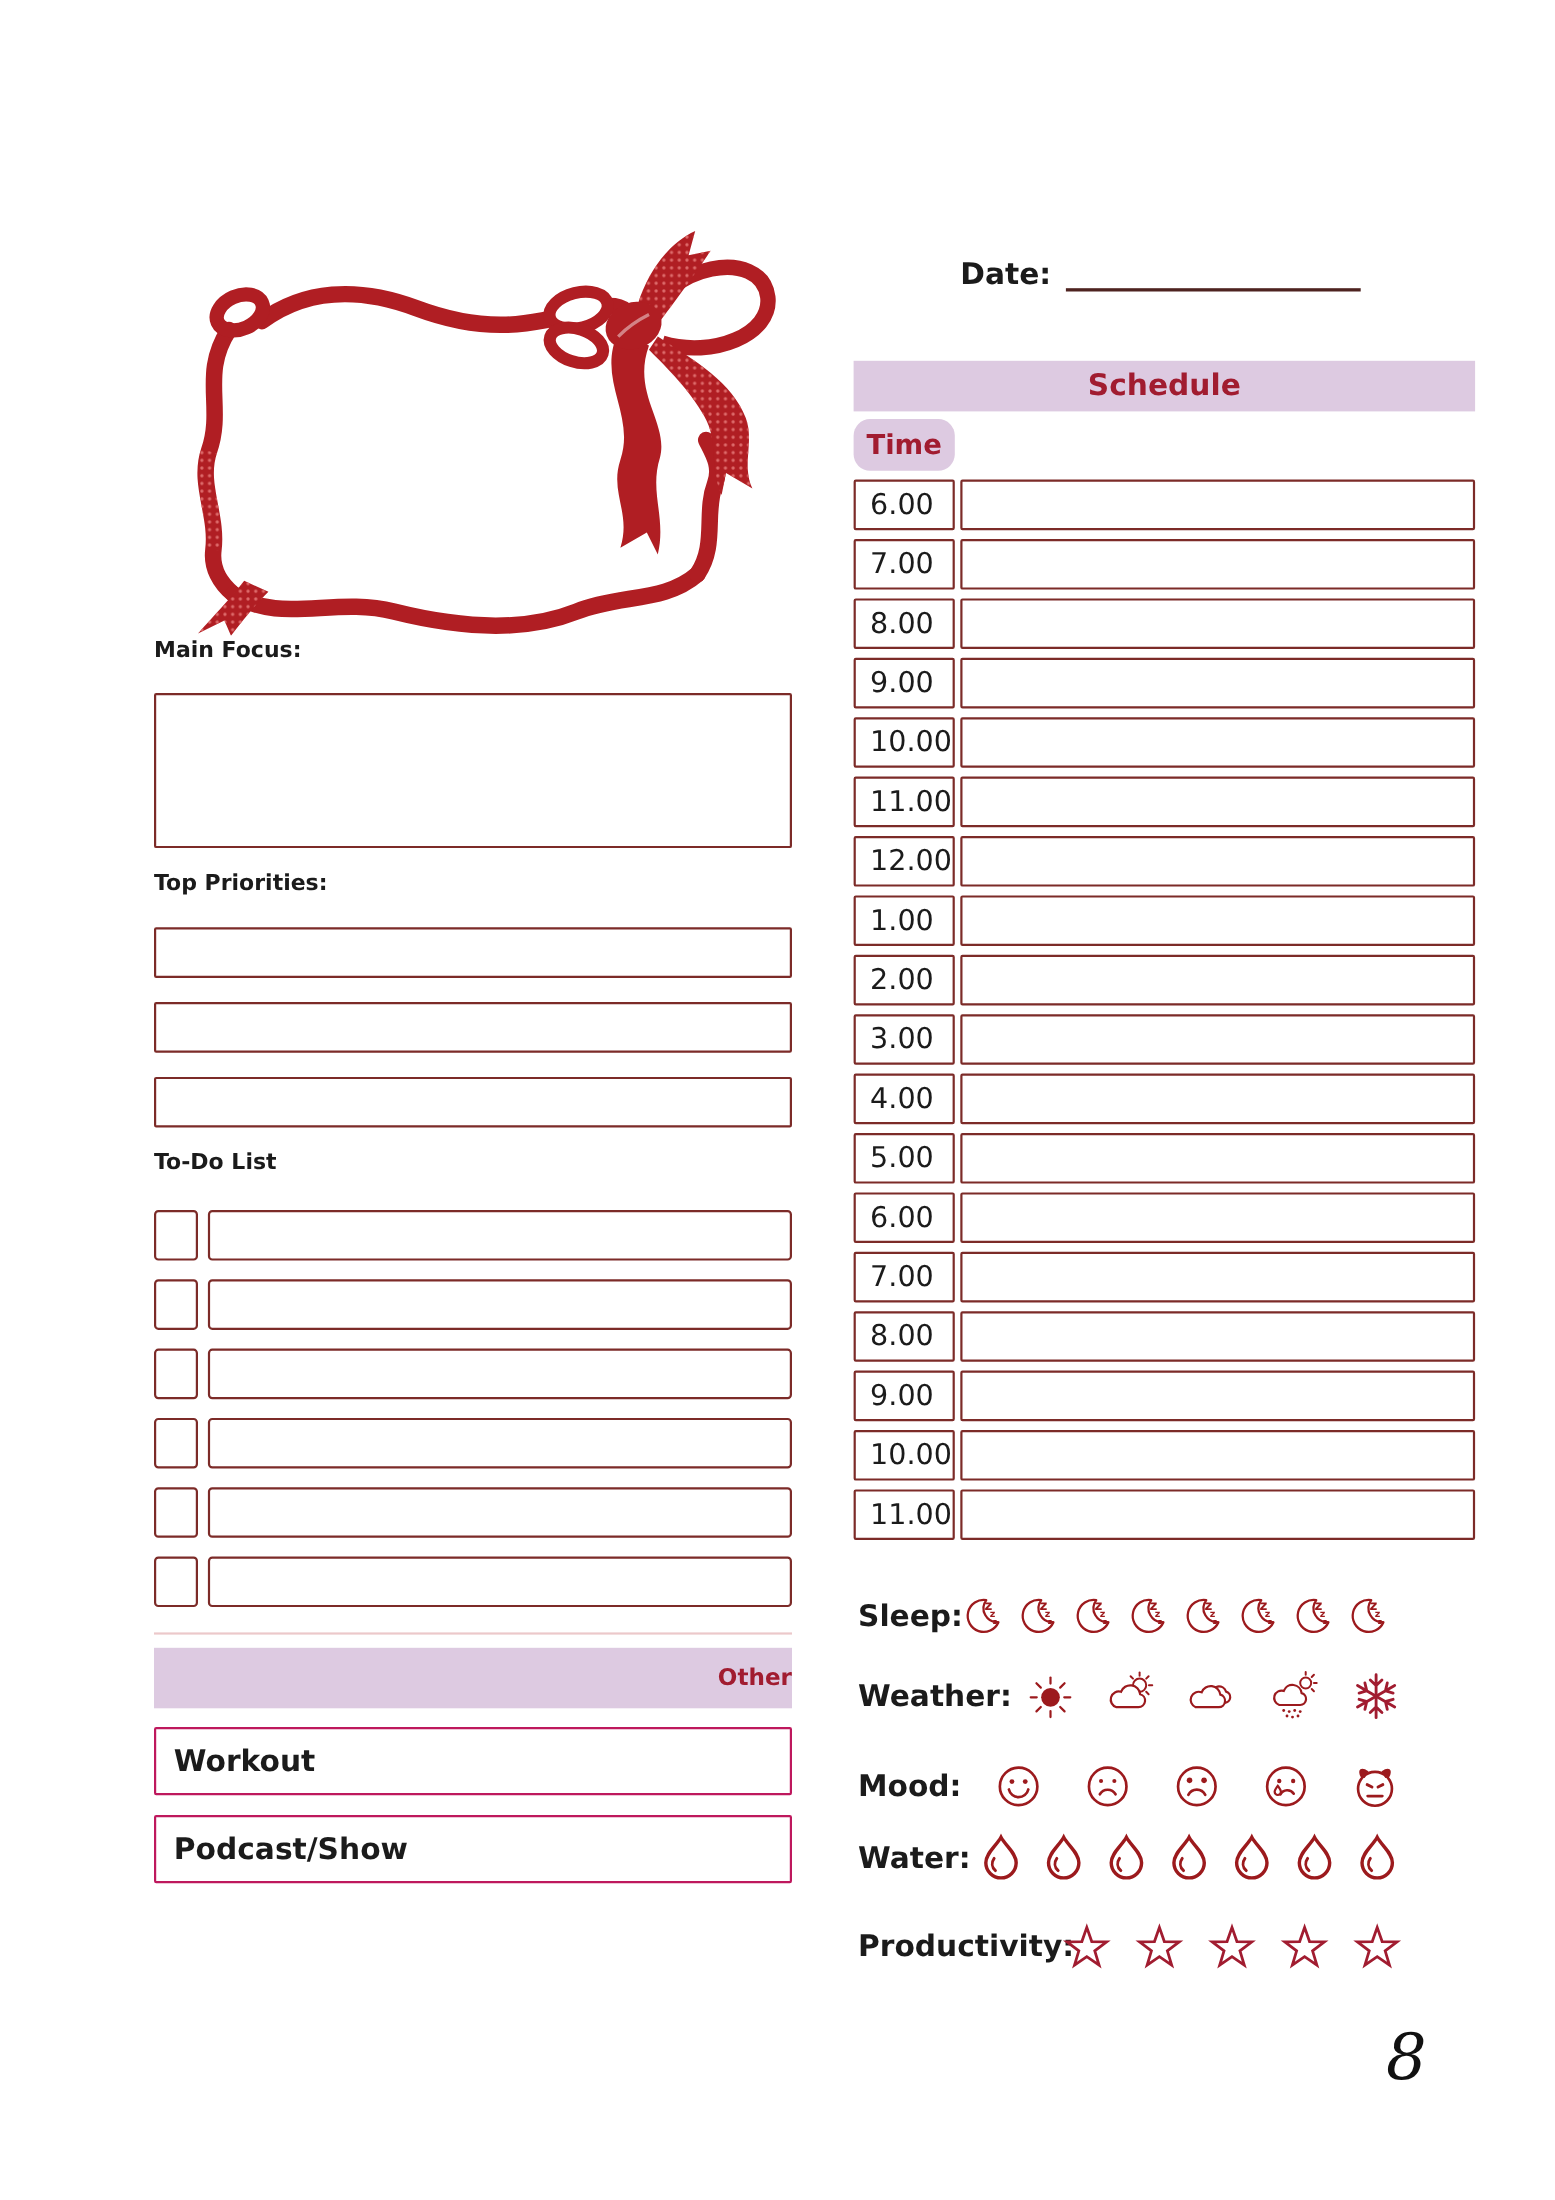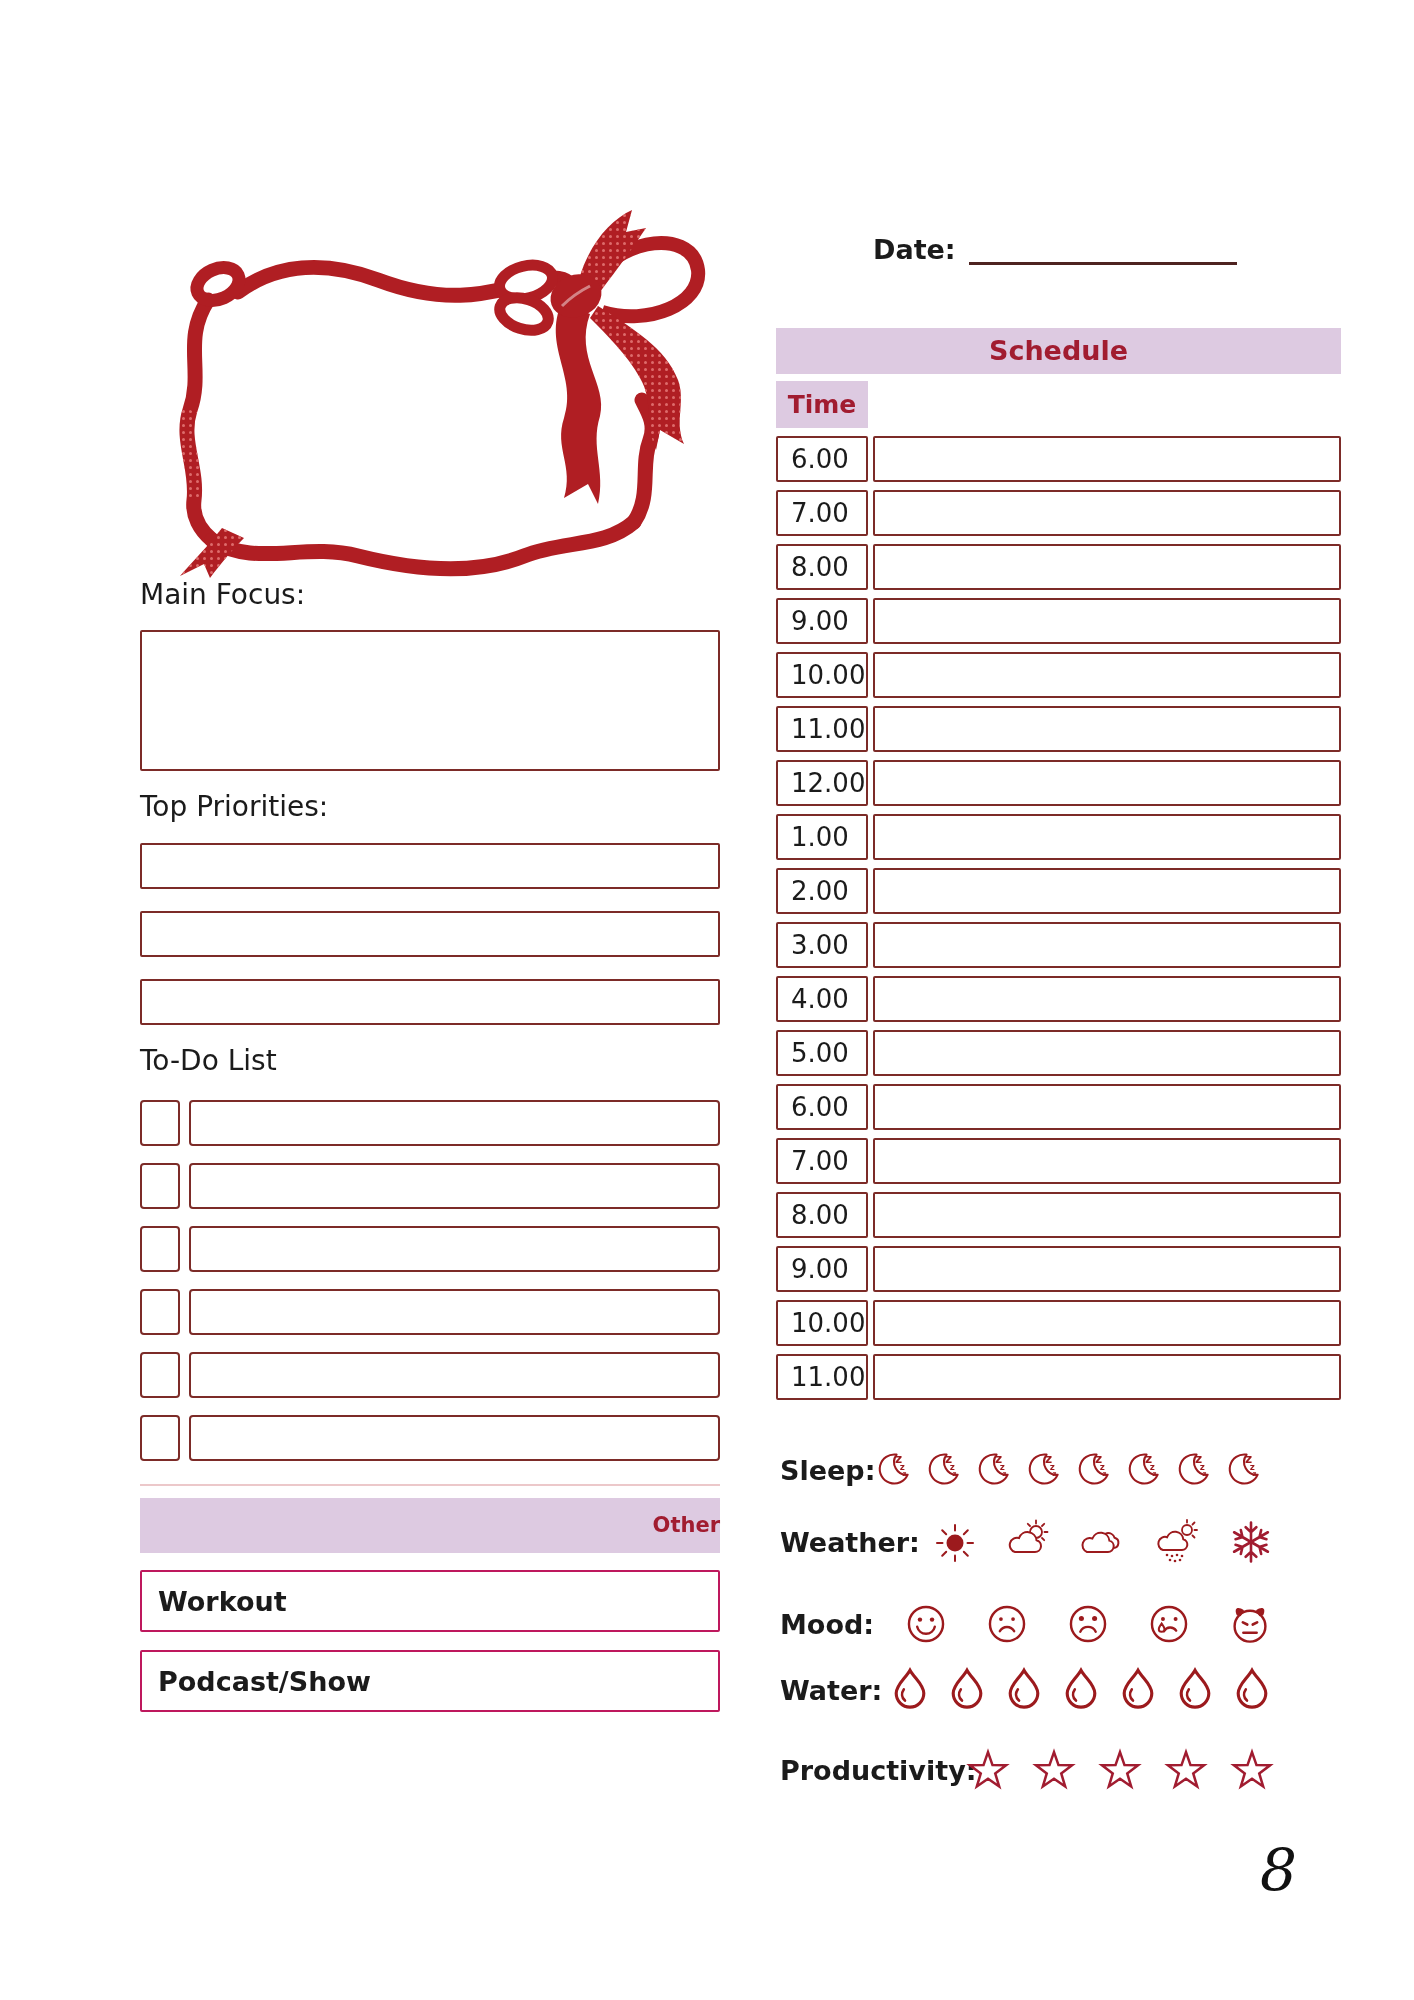--- a/index.html
+++ b/index.html
@@ -17,31 +17,31 @@
   .date-row { left:873px; top:222px; display:flex; align-items:flex-end; gap:13px; }
   .date-label { font-size:27px; font-weight:700;margin-top:12px; }
   .date-line { width:268px; height:32px; border-bottom:3px solid #4e2320; }
 
   
   .schedule { left:776px; top:328px; width:565px; }
   .sched-title { background:#ddcae1; color:#a11c30; font-weight:700; font-size:27px;
     text-align:center; height:46px; line-height:46px; }
   .sched-head { display:flex; gap:5px; margin-top:7px; }
   .th { background:#ddcae1; color:#a11c30; font-weight:700; font-size:25px;
-    height:47px; line-height:47px; text-align:center; }
+    height:47px; line-height:47px; text-align:center;border-radius:15px; }
   .th-time { width:92px; }
   .th-act { flex:1; }
   .sched-row { display:flex; gap:5px; margin-top:8px;text-align:center; }
   .td-time { width:92px; height:46px; border:2px solid #7c2b28; border-radius:2px;
     font-size:26px; display:flex; align-items:center; padding-left:13px; background:#fff; }
   .td-act { flex:1; height:46px; border:2px solid #7c2b28; border-radius:2px; background:#fff;
     font-size:24px; display:flex; align-items:center; padding-left:12px; }
 
   
-  .sec-label { font-size:28px; font-weight:400; }
+  .sec-label { font-size:20px; font-weight:700; }
   .mf-label   { left:140px; top:578px; }
   .mf-box     { left:140px; top:630px; width:580px; height:141px;
     border:2px solid #7c2b28; border-radius:2px; background:#fff; font-size:24px; padding:10px 14px; }
   .tp-label   { left:140px; top:790px; }
   .prio-list  { left:140px; top:843px; width:580px; }
   .prio-box   { width:580px; height:46px; margin-bottom:22px; border:2px solid #7c2b28;
     border-radius:2px; background:#fff; font-size:24px; display:flex; align-items:center; padding-left:14px; }
   .todo-label { left:140px; top:1044px; }
   .todo-list  { left:140px; top:1100px; width:580px; }
   .todo-row   { display:flex; gap:9px; margin-bottom:17px; }

